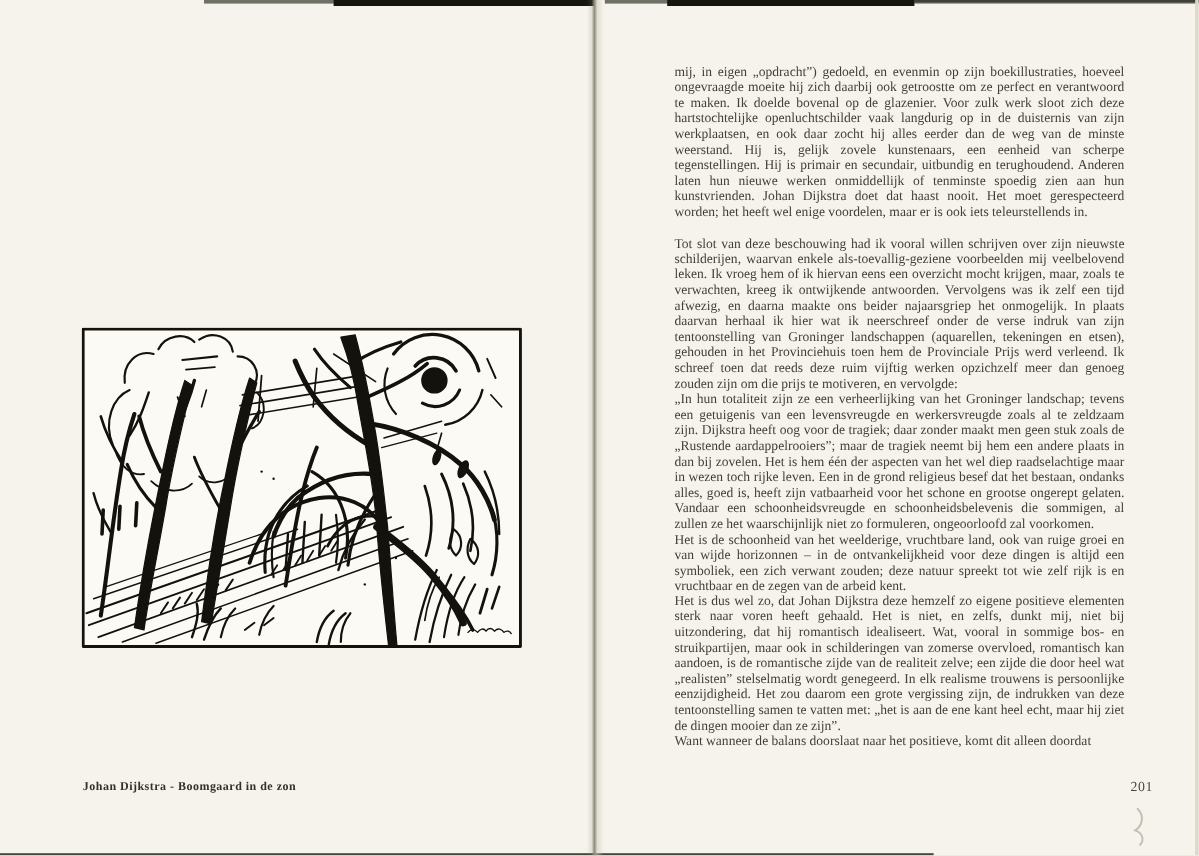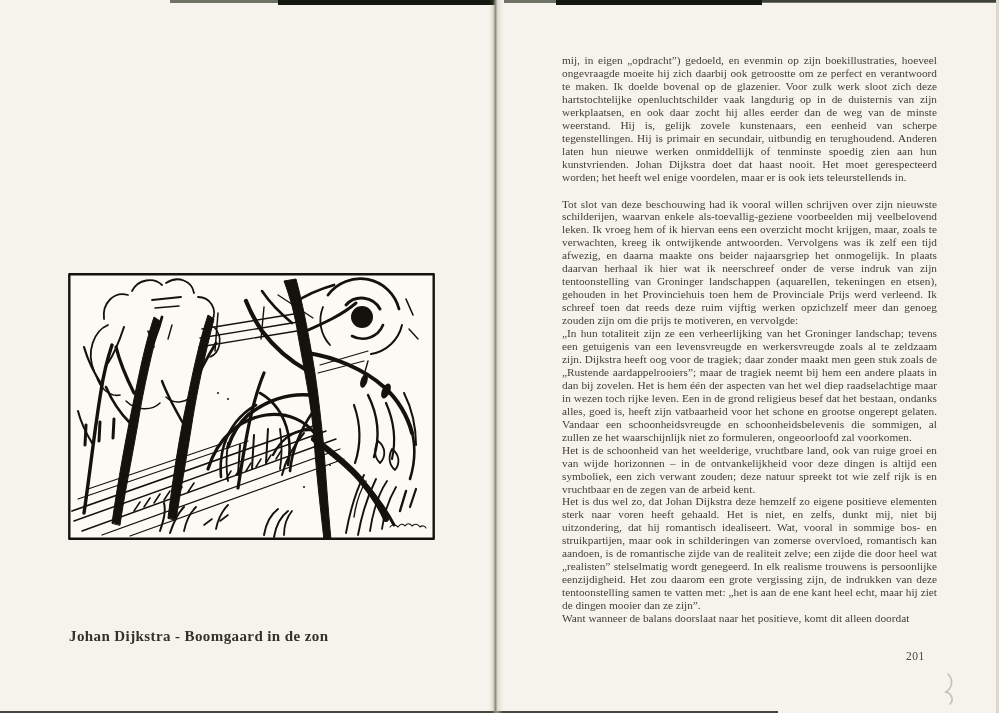--- a/index.html
+++ b/index.html
@@ -19,35 +19,35 @@
   .edge-right{left:996px;top:0;width:3px;height:713px;background:#dbd8cc;}
   .gutter{
     position:absolute;left:489px;top:0;width:14px;height:713px;pointer-events:none;
     background:linear-gradient(90deg,rgba(130,128,114,0) 0%,rgba(130,128,114,.18) 28%,#8f8c7e 46%,rgba(200,197,182,.5) 62%,rgba(200,197,182,0) 100%);
   }
   
   .illustration-frame{
     position:absolute;left:68px;top:273px;width:367px;height:267px;
   }
   .caption{
-    position:absolute;left:69px;top:630px;
-    font-weight:bold;font-size:15px;line-height:12px;letter-spacing:.4px;
+    position:absolute;left:69px;top:650px;
+    font-weight:bold;font-size:10px;line-height:12px;letter-spacing:.4px;
     color:#33312a;white-space:nowrap;
   }
   
   .text-block{
     position:absolute;left:546px;top:54px;width:375px;
     font-size:11.3px;line-height:12.95px;color:var(--ink,#433f38);
     text-align:justify;
     margin-left:16px;
   }
   .text-block p{margin:0;}
   .text-block p.after-gap{margin-top:14px;}
   .page-number{
-    position:absolute;left:906px;top:650px;
+    position:absolute;left:942px;top:650px;
     font-size:11.5px;color:#49453d;letter-spacing:.5px;text-align:center;
   }
   .curl-mark{position:absolute;left:938px;top:672px;pointer-events:none;}
 </style>
 </head>
 <body>
 
 <div id="spread" style="--paper: #f6f3ec; --ink: #433f38;">
 
   <div class="edge-band band-a"></div>

